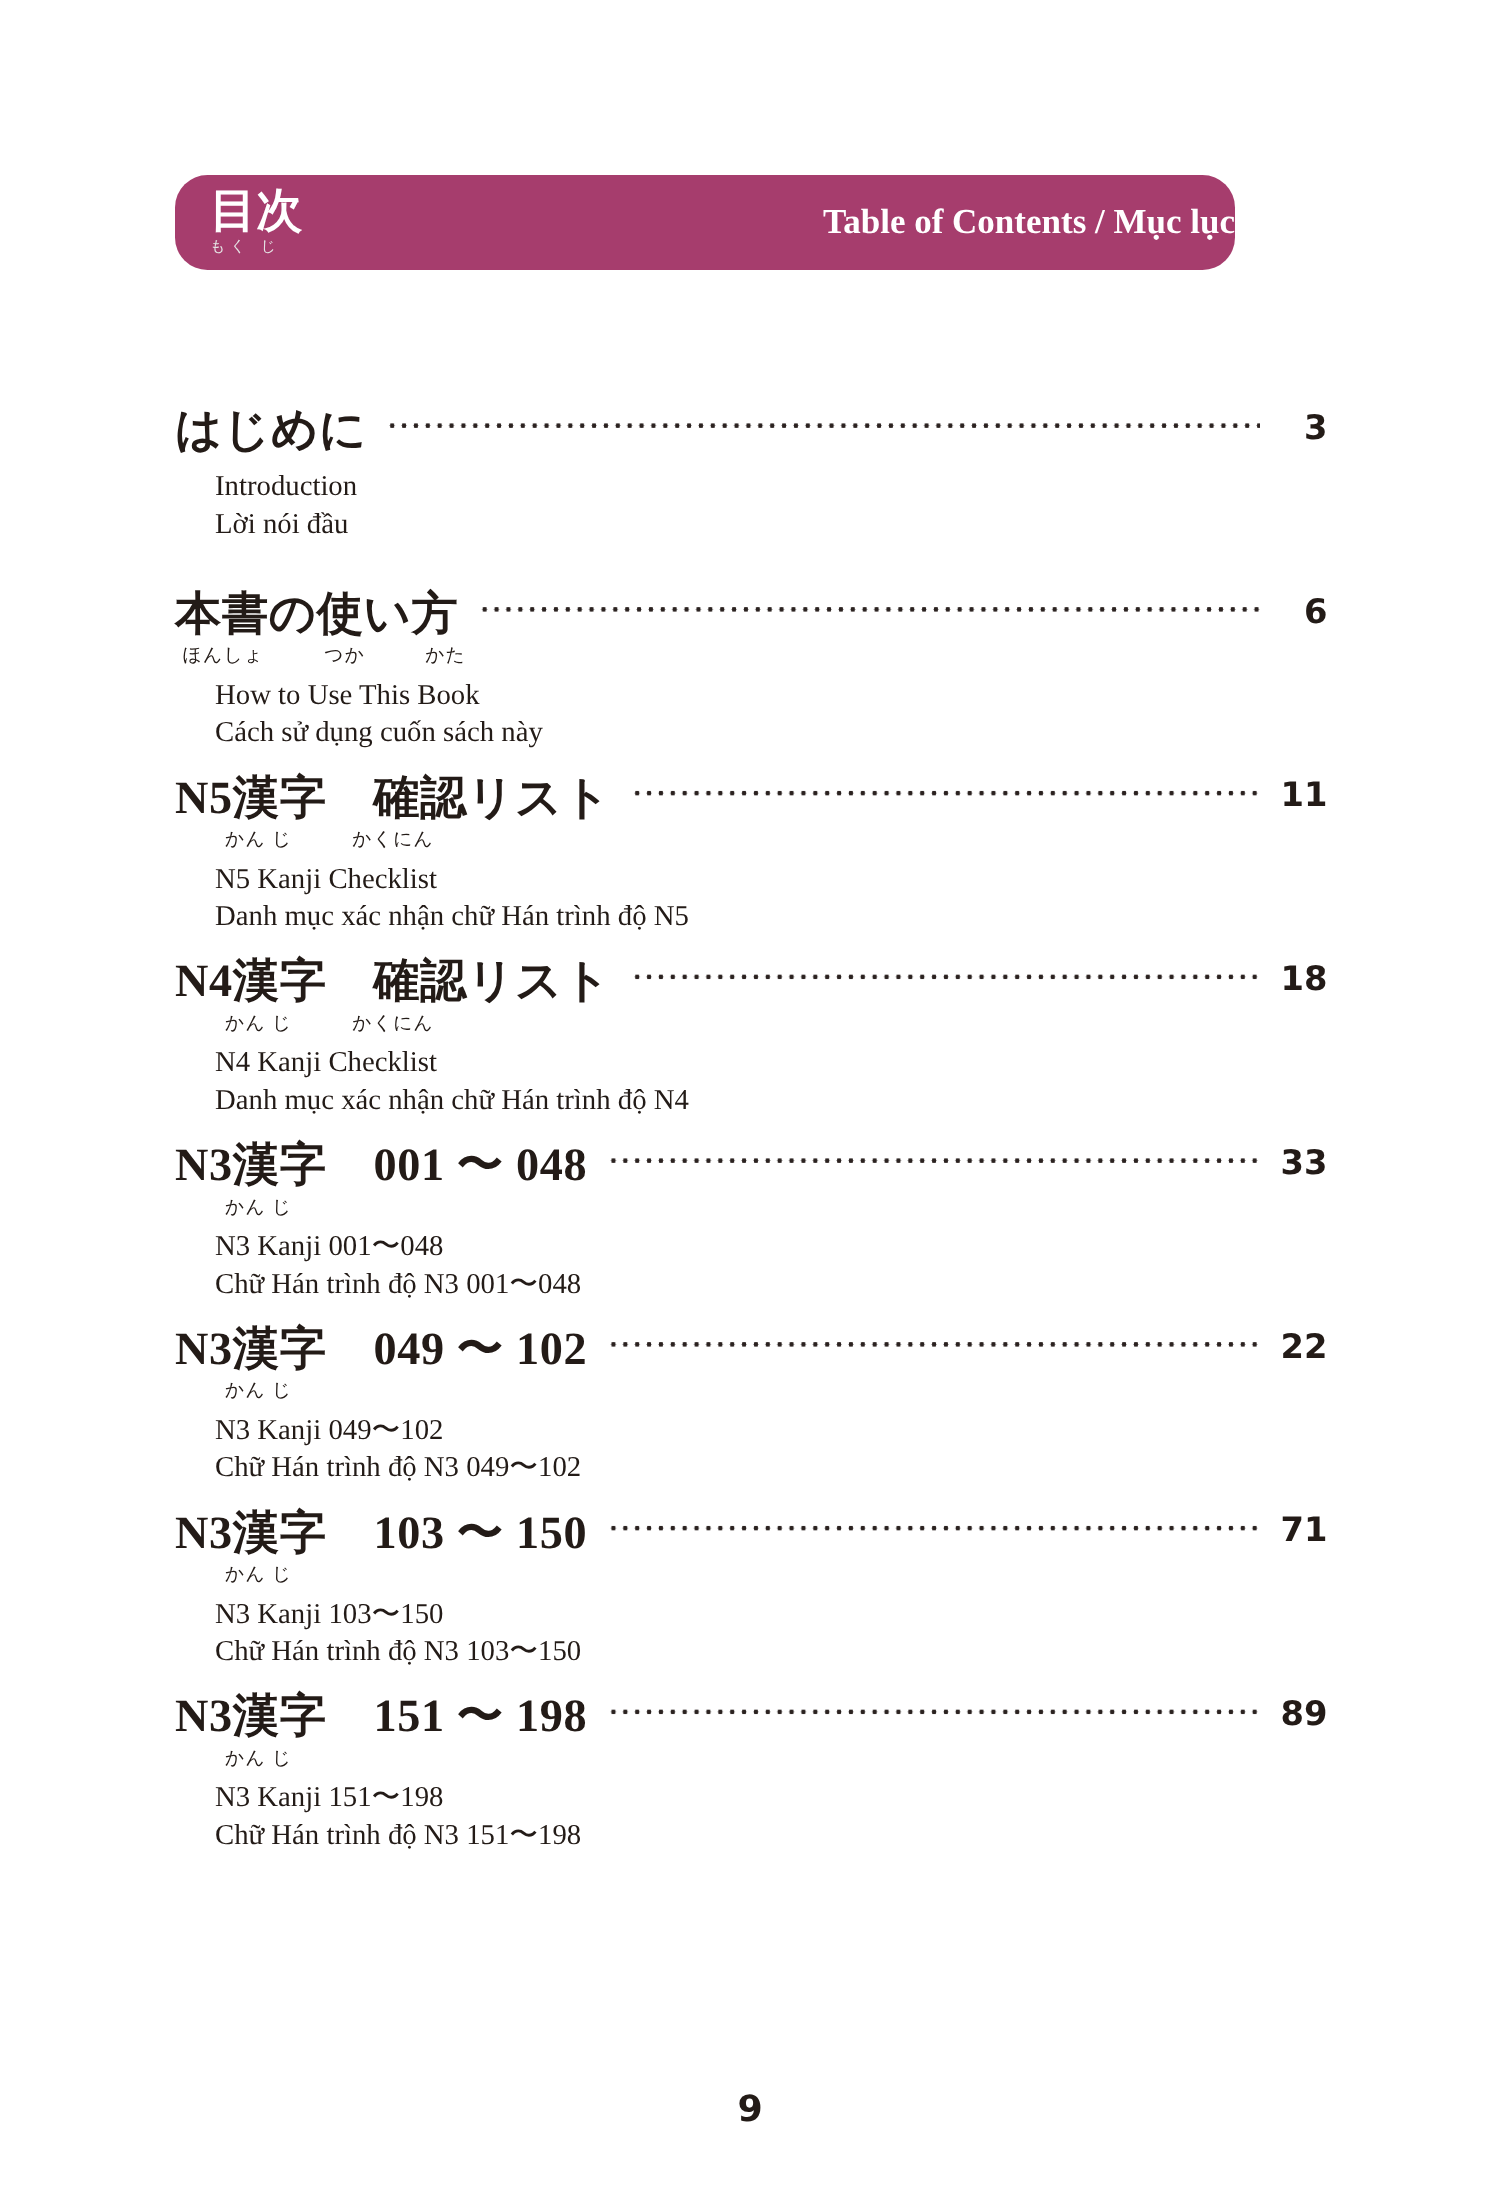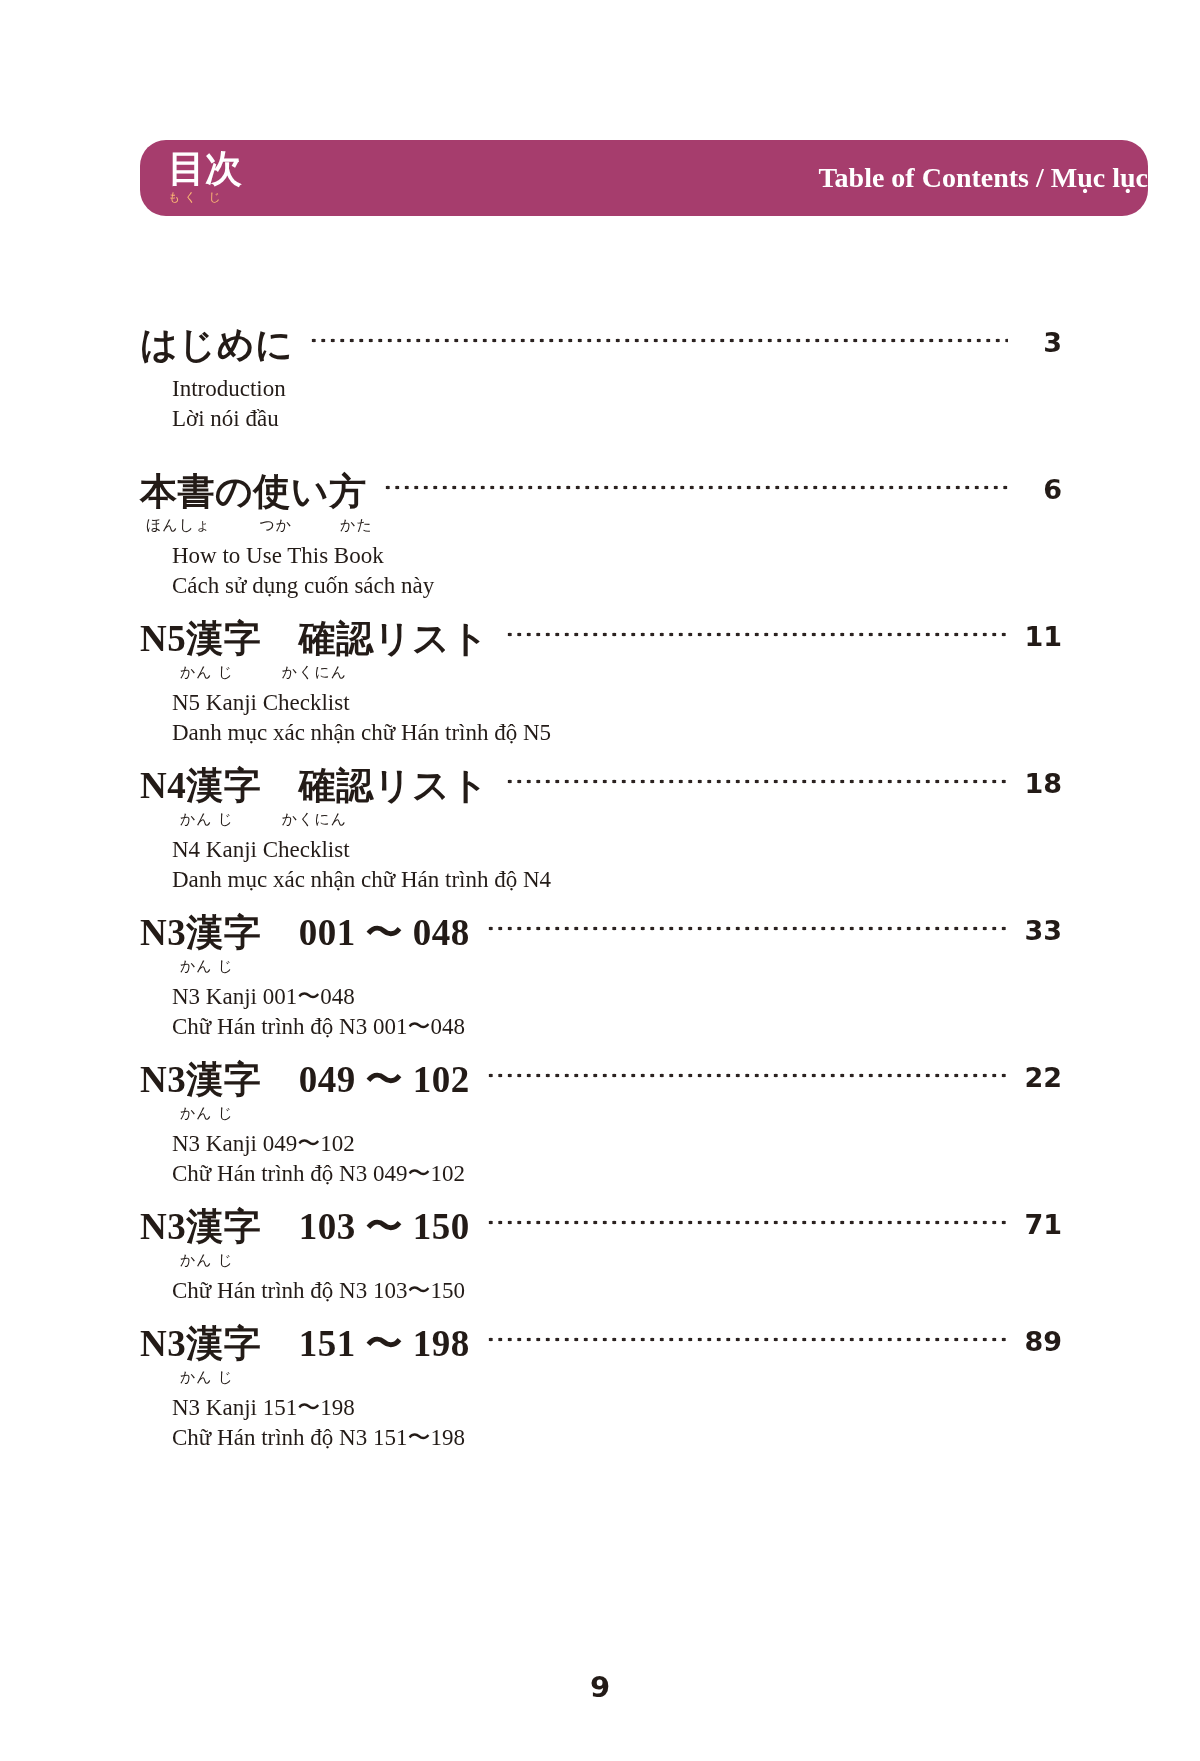--- a/index.html
+++ b/index.html
@@ -8,33 +8,33 @@
     width: 1200px; height: 1761px;
     position: relative;
     font-family: "Liberation Serif", "DejaVu Serif", serif;
     color: #231b17;
     overflow: hidden;
   }
 
   
   .header-bar {
     position: absolute; left: 140px; top: 140px;
-    width: 1008px; height: 76px;
+    width: 848px; height: 76px;
     background: #a63d6d;
     border-radius: 26px;
     display: flex; align-items: center; justify-content: space-between;
   }
   .badge { display: flex; flex-direction: column; padding-left: 28px; }
   .badge-title {
     font-family: "DejaVu Sans", sans-serif; font-weight: bold;
     font-size: 37px; line-height: 1.05; color: #ffffff;
   }
   .badge-furigana {
     font-family: "DejaVu Sans", sans-serif;
-    font-size: 12px; letter-spacing: 4px; color: #fdba74; margin-top: 1px;
+    font-size: 12px; letter-spacing: 4px; color: #e5e5e5; margin-top: 1px;
     white-space: pre;
   }
   .header-title {
     font-family: "Liberation Serif", "DejaVu Serif", serif;
     font-weight: bold; font-size: 28px; color: #ffffff;
   }
 
   
   .toc-list {
     position: absolute; left: 140px; top: 322px; width: 922px;
@@ -168,20 +168,21 @@
   </div>
 
   <div class="toc-entry">
     <div class="title-row">
       <span class="entry-title">N3漢字　103 〜 150</span>
       <span class="dotted-leader"></span>
       <span class="page-num">71</span>
     </div>
     <div class="furigana" style="padding-left: 40px;">かん じ</div>
     <div class="subtitles">
+      <div class="subtitle">N3 Kanji 103〜150</div>
       <div class="subtitle">Chữ Hán trình độ N3 103〜150</div>
     </div>
   </div>
 
   <div class="toc-entry">
     <div class="title-row">
       <span class="entry-title">N3漢字　151 〜 198</span>
       <span class="dotted-leader"></span>
       <span class="page-num">89</span>
     </div>

